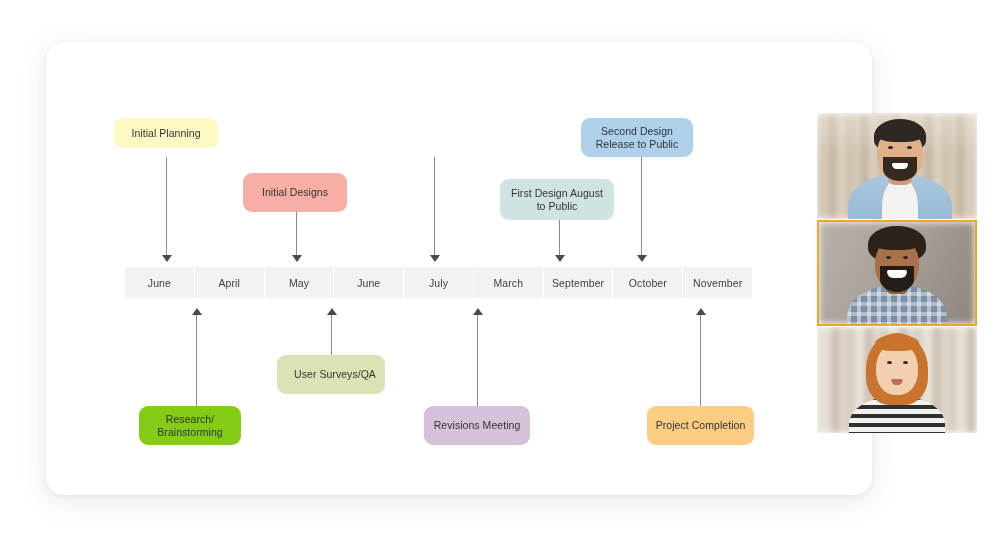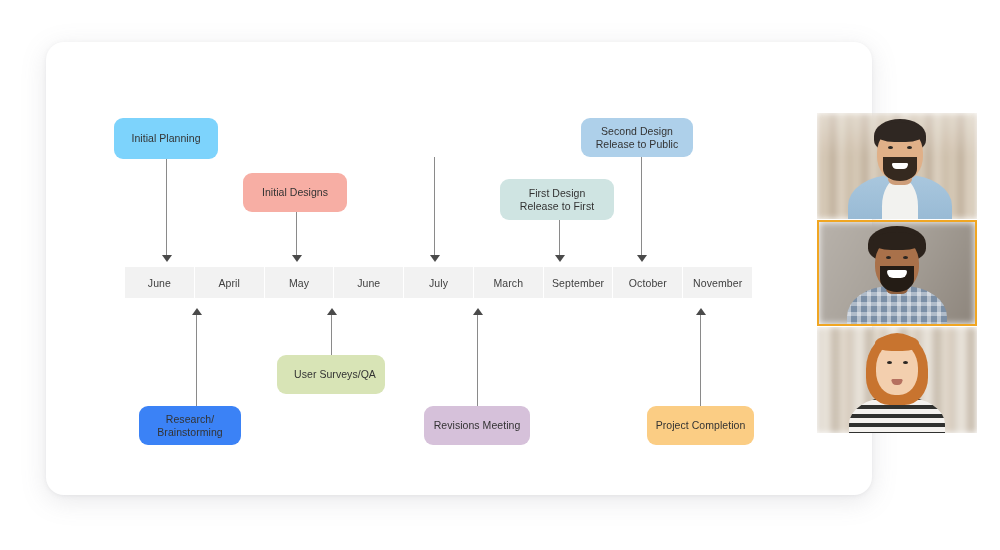--- a/index.html
+++ b/index.html
@@ -250,42 +250,42 @@
 
   <div class="connector" style="left:331px; top:315px; height:41px;"></div>
   <div class="arrow-head up" style="left:327px; top:308px;"></div>
 
   <div class="connector" style="left:477px; top:315px; height:92px;"></div>
   <div class="arrow-head up" style="left:473px; top:308px;"></div>
 
   <div class="connector" style="left:700px; top:315px; height:92px;"></div>
   <div class="arrow-head up" style="left:696px; top:308px;"></div>
 
-  <div class="event-box" style="left:114px; top:118px; width:104px; height:41px; background:#7dd3fc;">Initial Planning</div>
+  <div class="event-box" style="left:114px; top:118px; width:104px; height:30px; background:#fef9c3;">Initial Planning</div>
 
   <div class="event-box" style="left:243px; top:173px; width:104px; height:39px; background:#f7aea4;">Initial Designs</div>
 
 
-  <div class="event-box" style="left:500px; top:179px; width:114px; height:41px; background:#cfe4e2;">First Design Release to First</div>
+  <div class="event-box" style="left:500px; top:179px; width:114px; height:41px; background:#cfe4e2;">First Design August to Public</div>
 
   <div class="event-box" style="left:581px; top:118px; width:112px; height:39px; background:#aed0ea;">Second Design Release to Public</div>
 
   <div id="timeline-bar">
     <div class="month-cell">June</div>
     <div class="month-cell">April</div>
     <div class="month-cell">May</div>
     <div class="month-cell">June</div>
     <div class="month-cell">July</div>
     <div class="month-cell">March</div>
     <div class="month-cell">September</div>
     <div class="month-cell">October</div>
     <div class="month-cell">November</div>
   </div>
 
-  <div class="event-box" style="left:139px; top:406px; width:102px; height:39px; background:#3b82f6; flex-direction:column;">
+  <div class="event-box" style="left:139px; top:406px; width:102px; height:39px; background:#84cc16; flex-direction:column;">
     <span>Research/</span>
     <span>Brainstorming</span>
   </div>
 
   <div class="event-box" style="left:277px; top:355px; width:108px; height:39px; background:#d8e4b6;padding-left:16px;">User Surveys/QA</div>
 
   <div class="event-box" style="left:424px; top:406px; width:106px; height:39px; background:#d6c1da;">Revisions Meeting</div>
 
   <div class="event-box" style="left:647px; top:406px; width:107px; height:39px; background:#fbcd84;">Project Completion</div>
 

